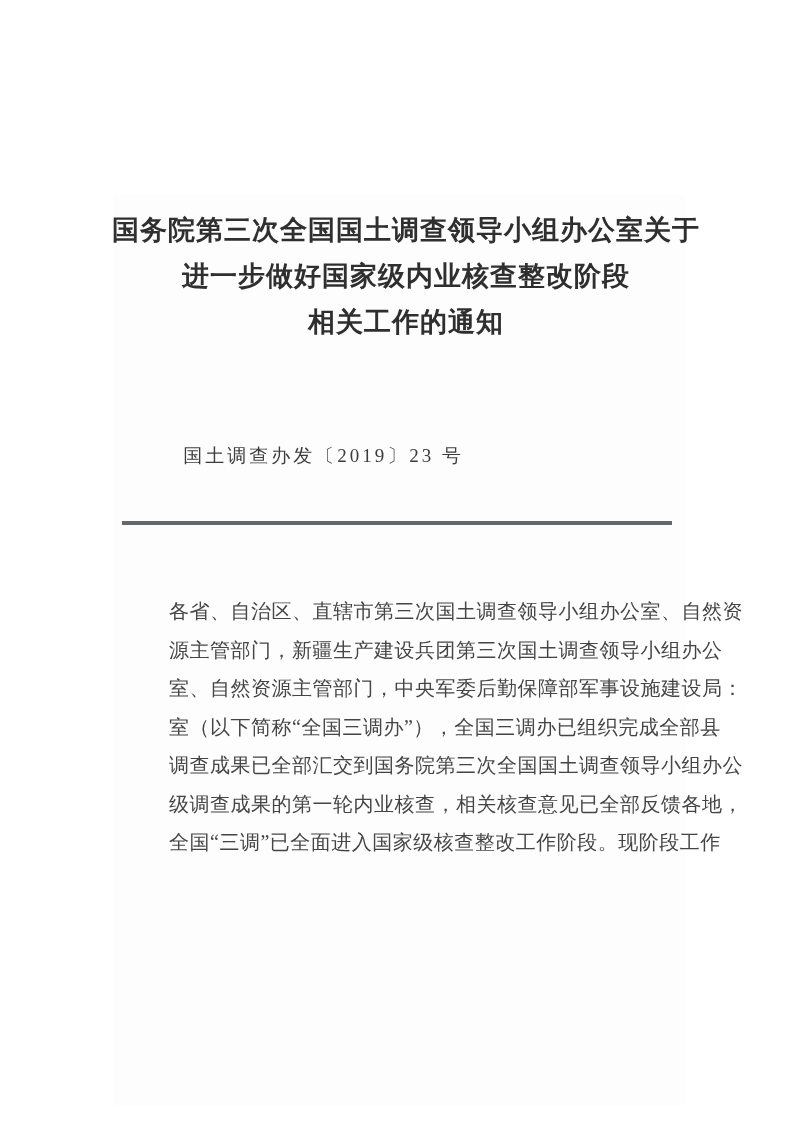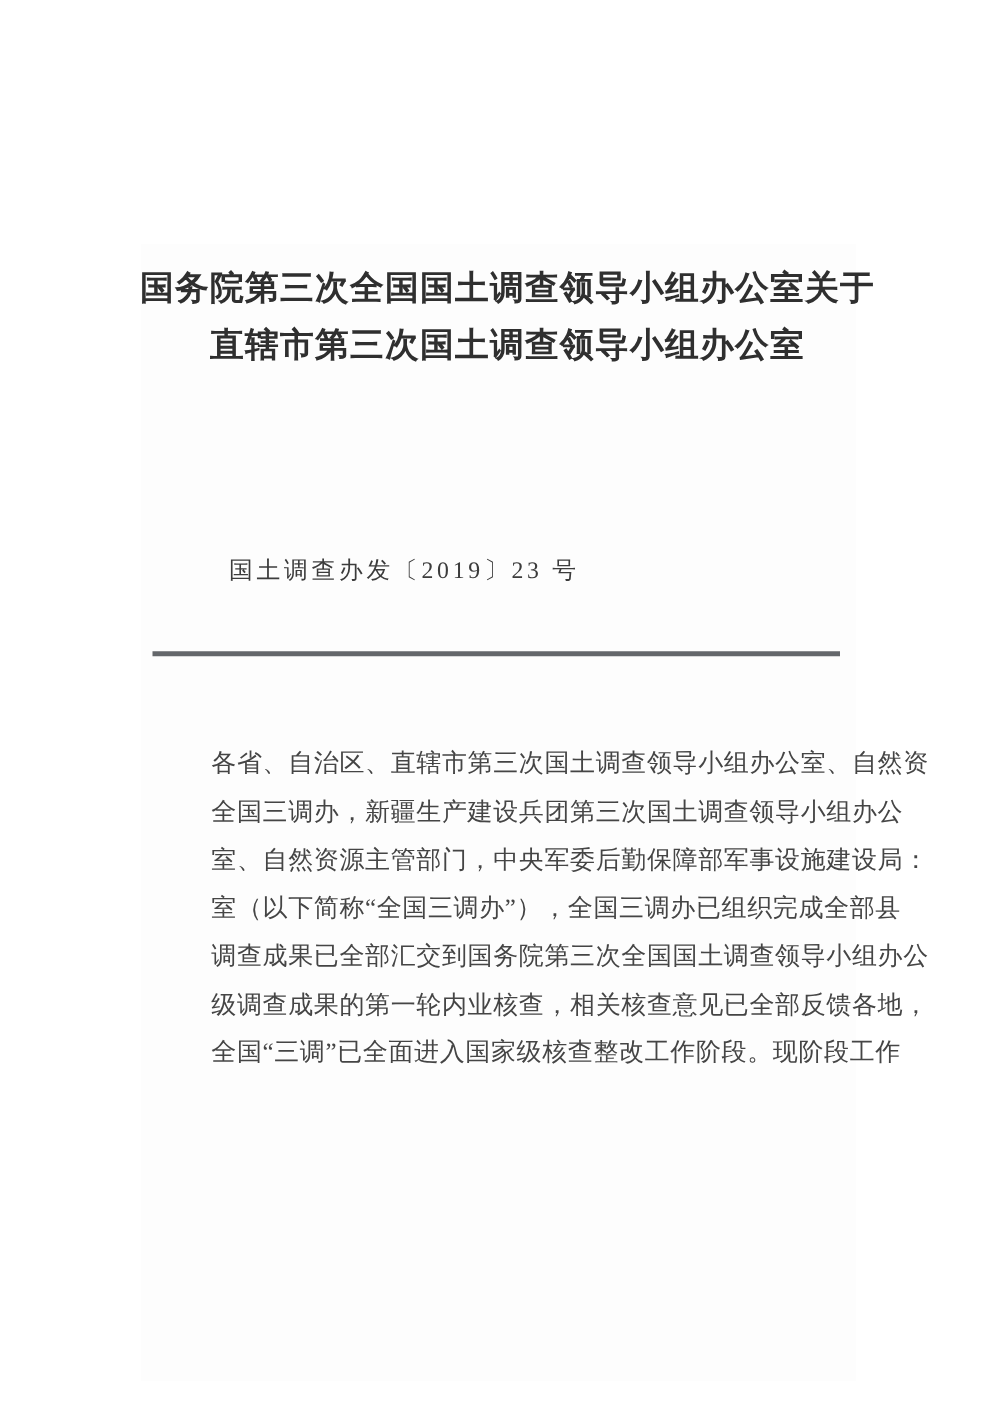--- a/index.html
+++ b/index.html
@@ -77,31 +77,32 @@
   .indent { text-indent: 2.05em; }
 </style>
 </head>
 <body>
 
 <div class="page">
   <div class="scan-area"></div>
 
   <h1 class="doc-title">
     <span class="title-line">国务院第三次全国国土调查领导小组办公室关于</span>
-    <span class="title-line">直辖市第三次国土调查领导小组办公室</span>
+    <span class="title-line">进一步做好国家级内业核查整改阶段</span>
+    <span class="title-line">相关工作的通知</span>
   </h1>
 
   <div class="doc-number">国土调查办发〔2019〕23 号</div>
 
   <div class="separator-rule"></div>
 
   <div class="content">
     <p class="salutation" style="margin:0">
       <span class="body-line">各省、自治区、直辖市第三次国土调查领导小组办公室、自然资</span>
-      <span class="body-line">全国三调办，新疆生产建设兵团第三次国土调查领导小组办公</span>
+      <span class="body-line">源主管部门，新疆生产建设兵团第三次国土调查领导小组办公</span>
       <span class="body-line">室、自然资源主管部门，中央军委后勤保障部军事设施建设局：</span>
     </p>
     <p class="paragraph" style="margin:0">
       <span class="body-line">室（以下简称“全国三调办”），全国三调办已组织完成全部县</span>
       <span class="body-line">调查成果已全部汇交到国务院第三次全国国土调查领导小组办公</span>
       <span class="body-line">级调查成果的第一轮内业核查，相关核查意见已全部反馈各地，</span>
       <span class="body-line">全国“三调”已全面进入国家级核查整改工作阶段。现阶段工作</span>
     </p>
   </div>
 </div>

